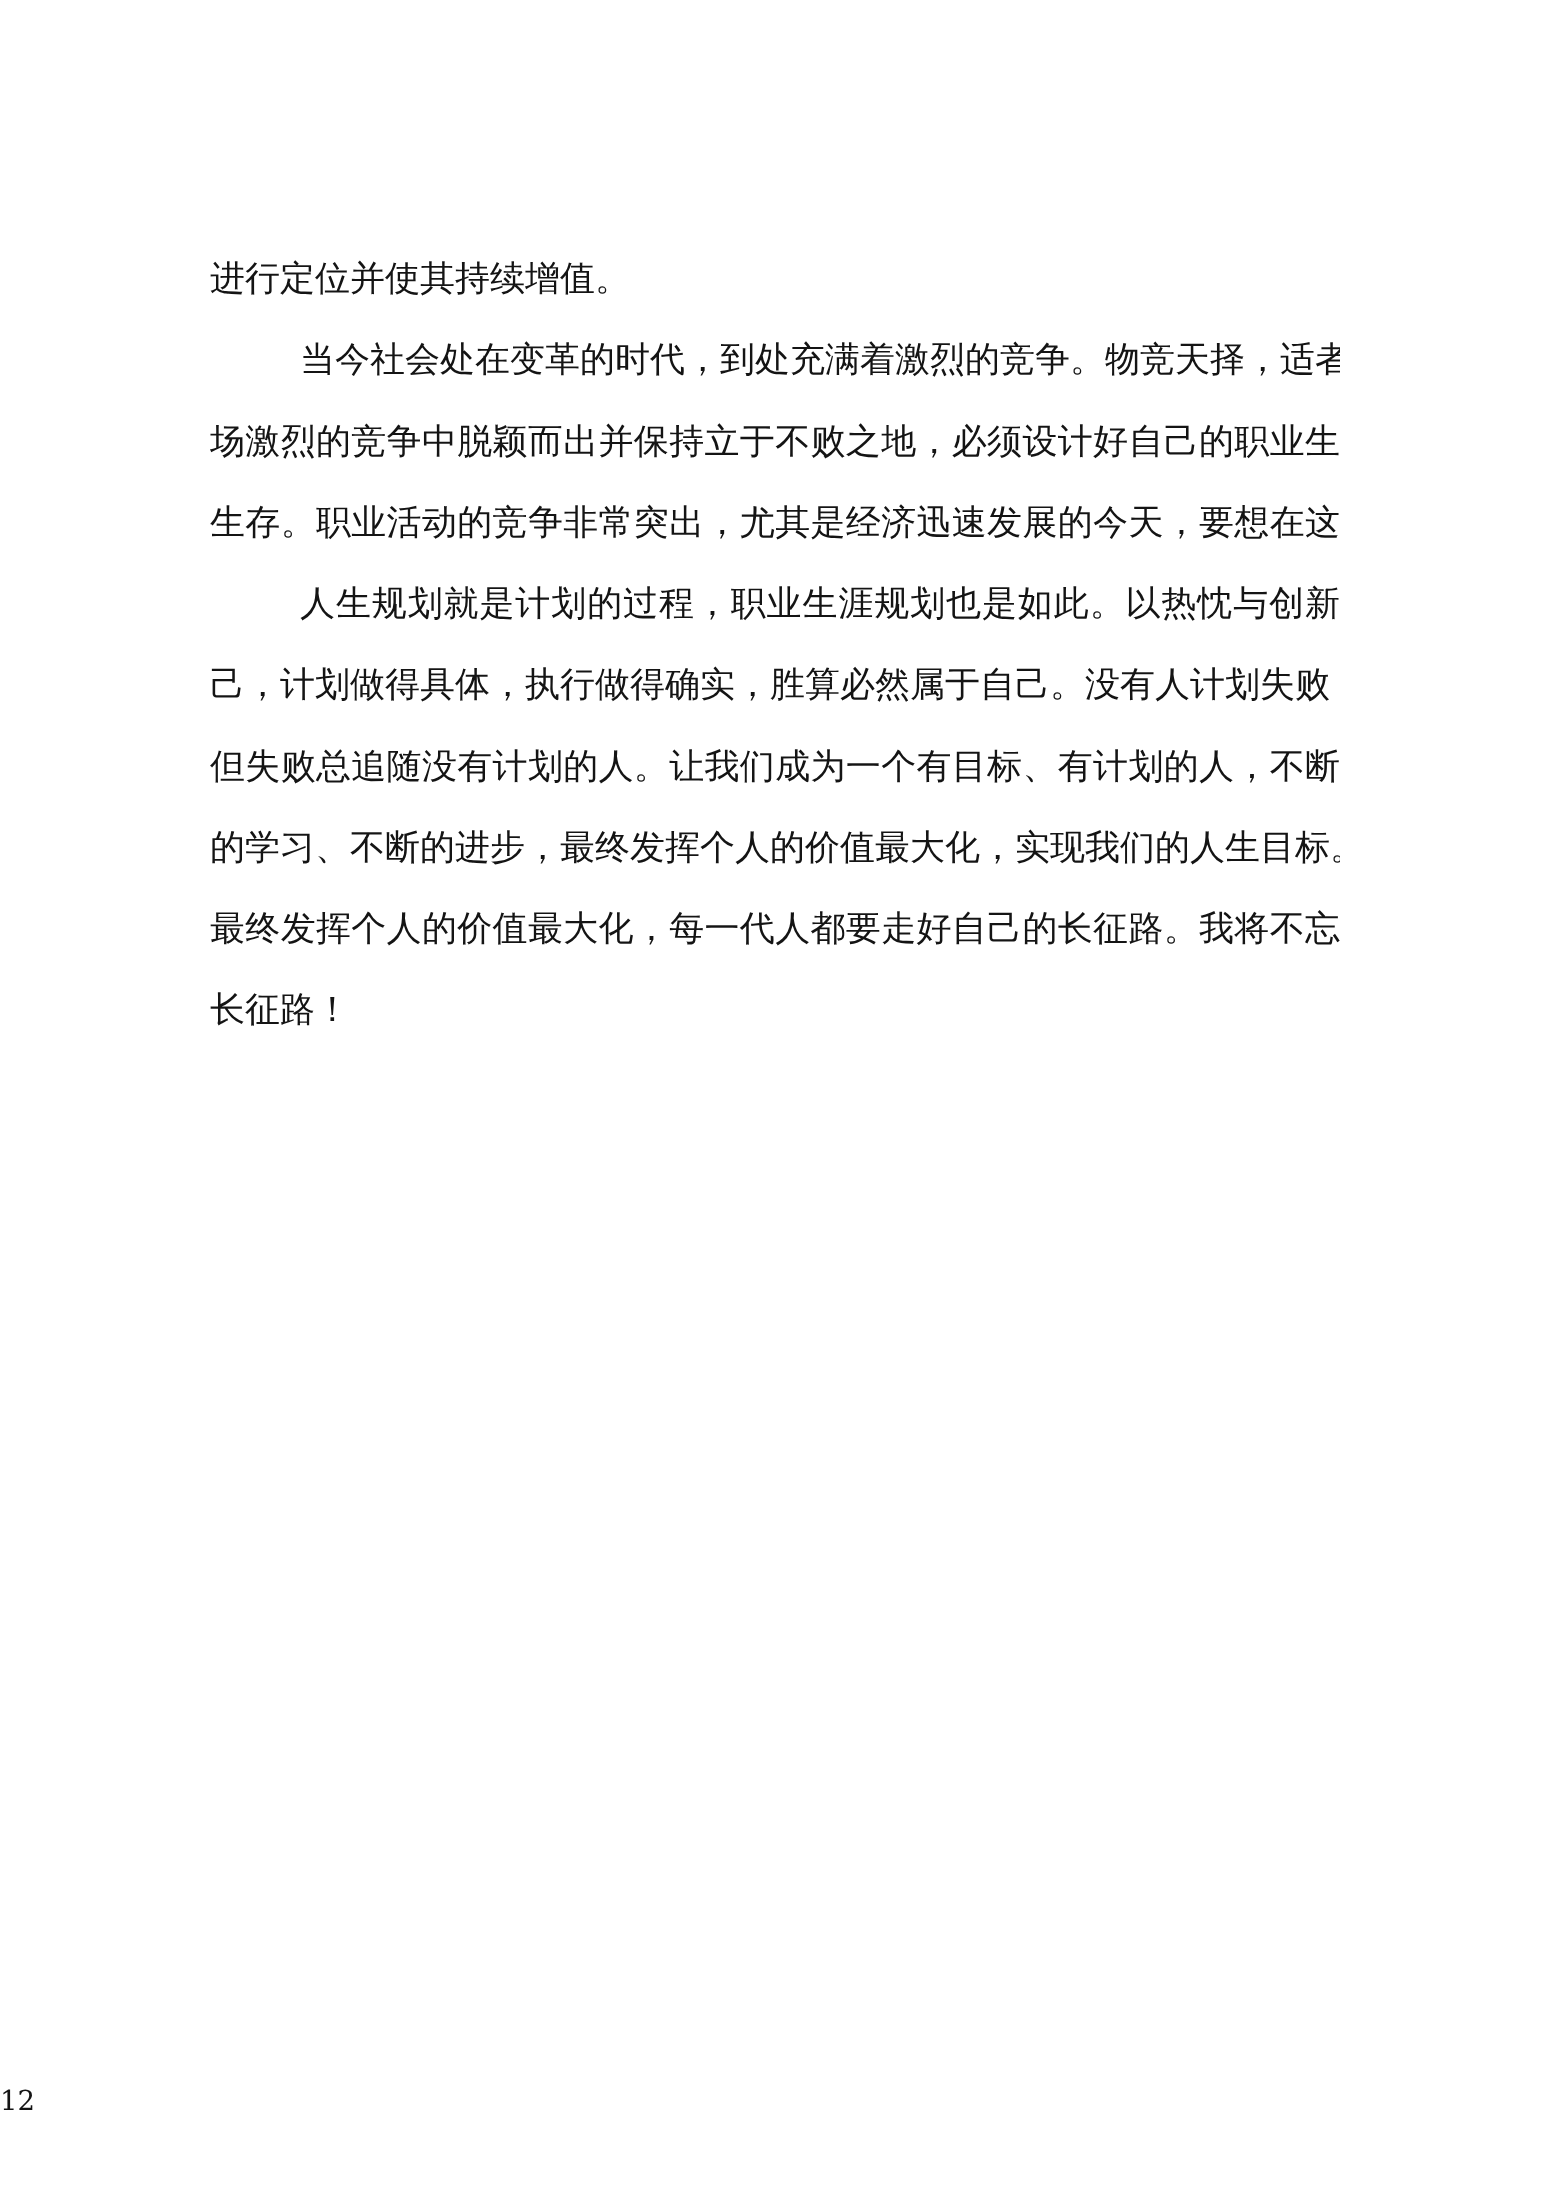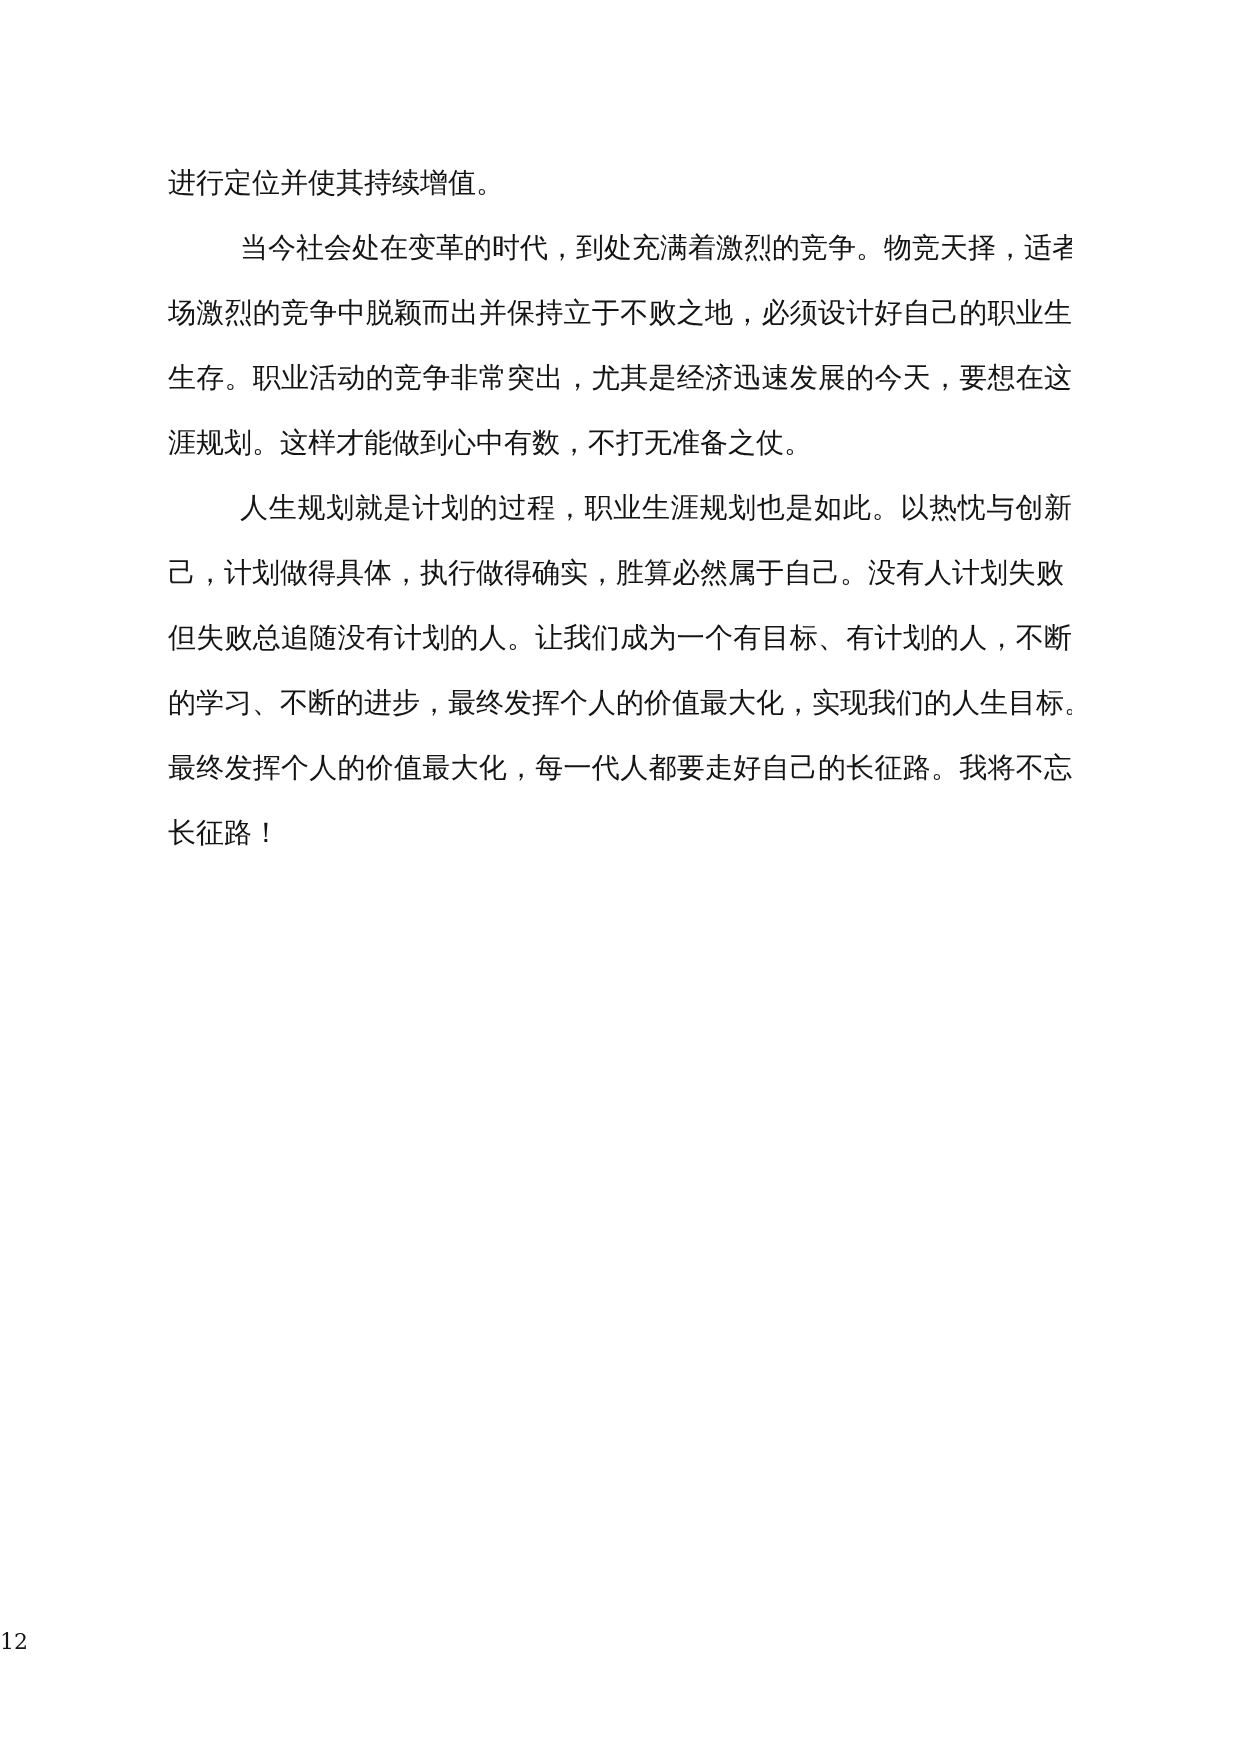--- a/index.html
+++ b/index.html
@@ -12,20 +12,21 @@
     background: #ffffff;
     position: relative;
     overflow: hidden;
     font-family: "DejaVu Serif", "Liberation Serif", serif;
     color: #141414;
   }
   .page {
     position: absolute;
     inset: 0;
     background: #ffffff;
+    margin-top: 40px;
   }
   .content {
     position: absolute;
     left: 168px;
     top: 150px;
     width: 904px;
     font-size: 28px;
     line-height: 65px;
     letter-spacing: 0;
   }
@@ -57,21 +58,20 @@
 </head>
 <body>
 
 <div class="page">
 
   <div class="content">
     <div class="line para-end">进行定位并使其持续增值。</div>
     <div class="line indent">当今社会处在变革的时代，到处充满着激烈的竞争。物竞天择，适者</div>
     <div class="line">场激烈的竞争中脱颖而出并保持立于不败之地，必须设计好自己的职业生</div>
     <div class="line">生存。职业活动的竞争非常突出，尤其是经济迅速发展的今天，要想在这</div>
-    <div class="line para-end">涯规划。这样才能做到心中有数，不打无准备之仗。</div>
     <div class="line indent">人生规划就是计划的过程，职业生涯规划也是如此。以热忱与创新</div>
     <div class="line">己，计划做得具体，执行做得确实，胜算必然属于自己。没有人计划失败，</div>
     <div class="line">但失败总追随没有计划的人。让我们成为一个有目标、有计划的人，不断</div>
     <div class="line">的学习、不断的进步，最终发挥个人的价值最大化，实现我们的人生目标。</div>
     <div class="line">最终发挥个人的价值最大化，每一代人都要走好自己的长征路。我将不忘</div>
     <div class="line para-end">长征路！</div>
   </div>
 
   <div class="footer">12</div>
 

